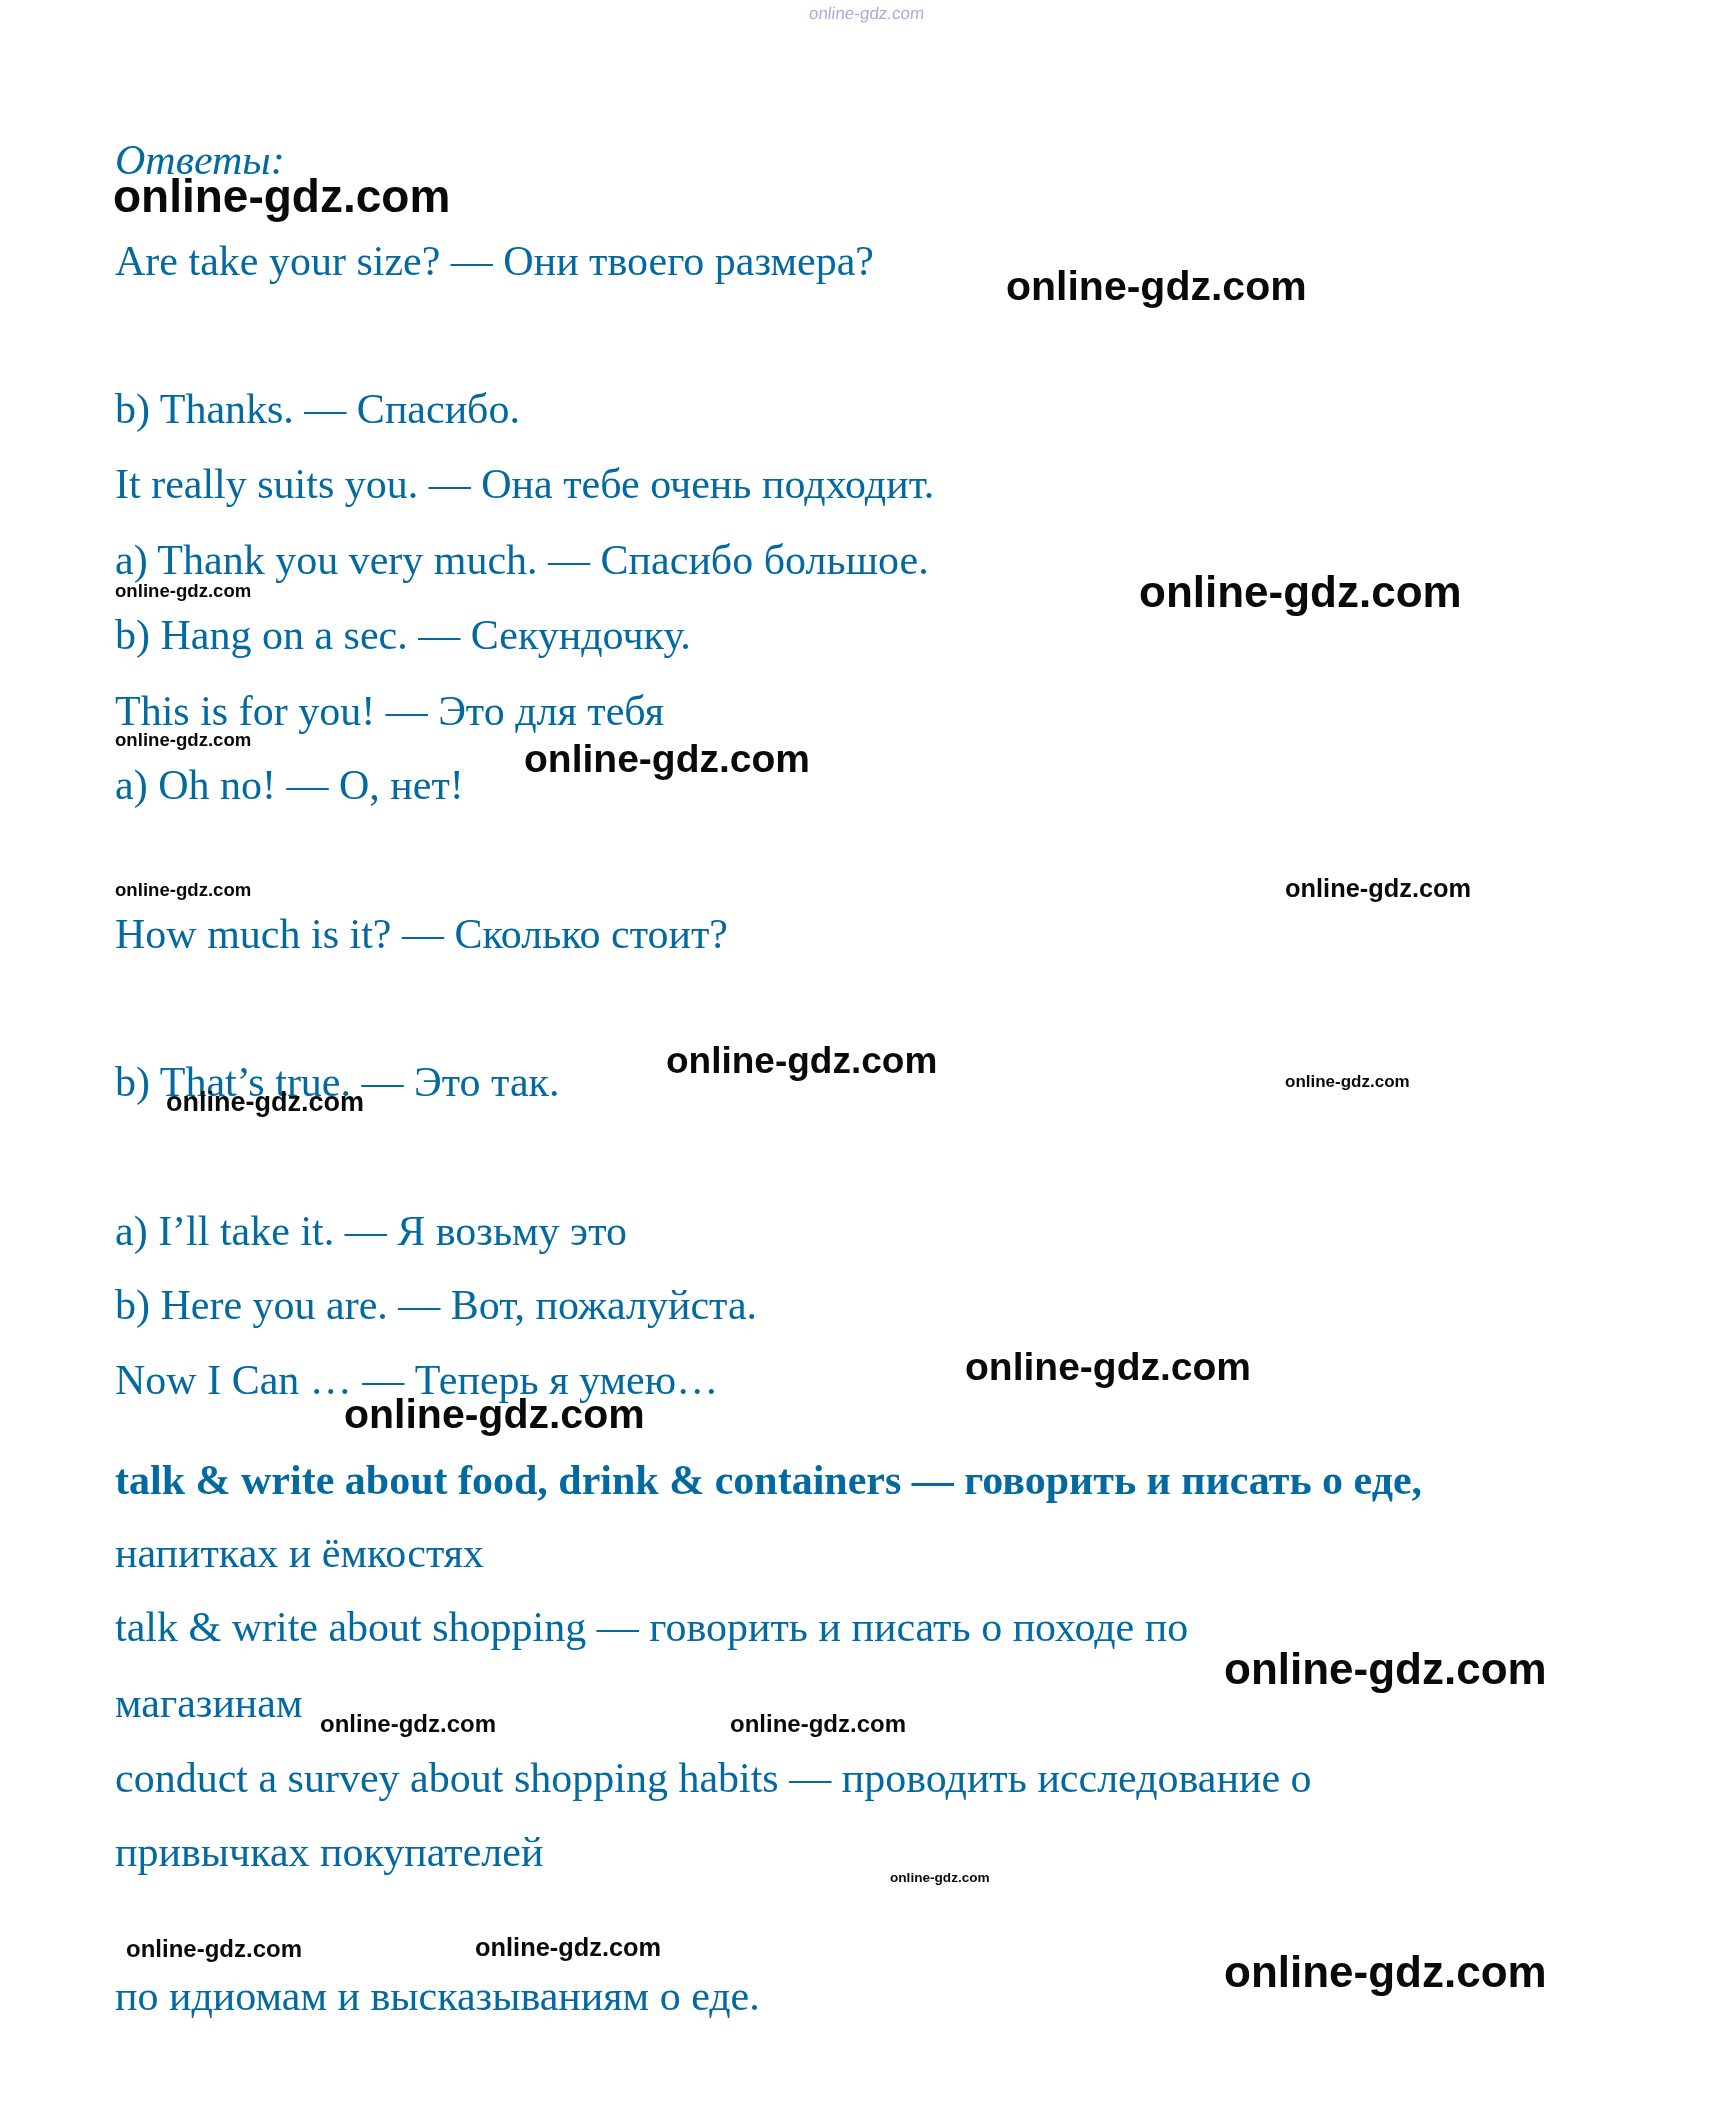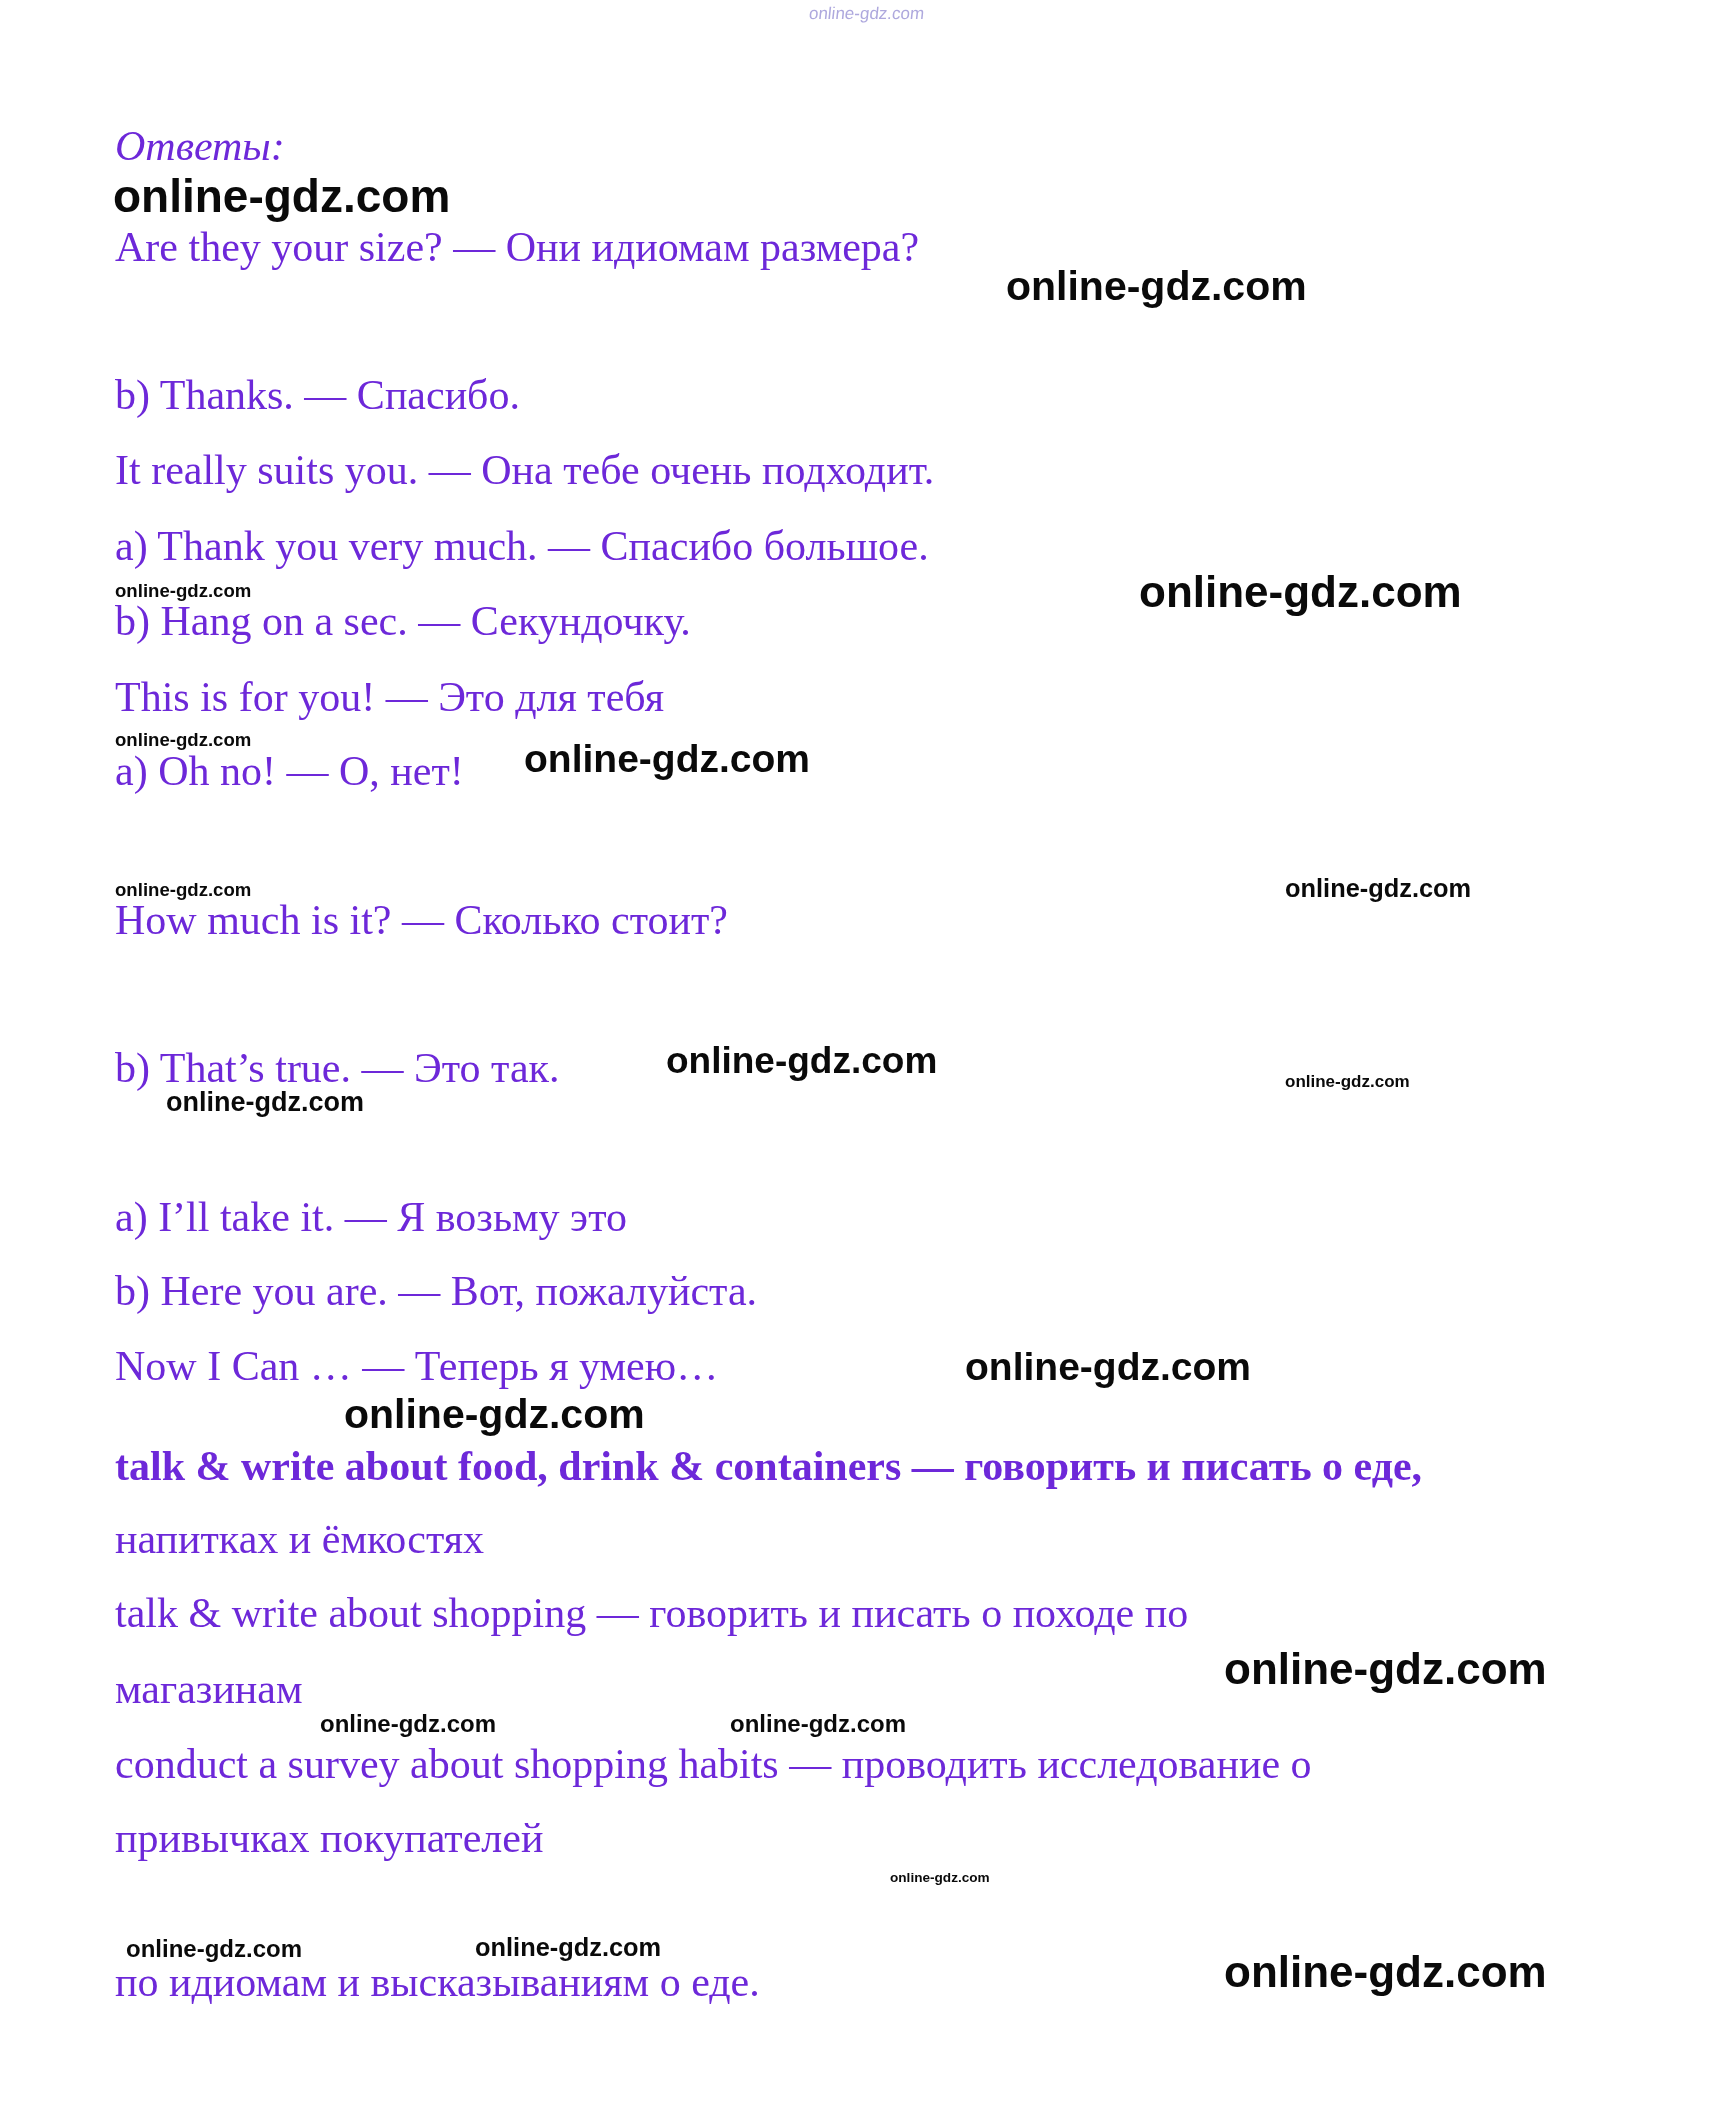--- a/index.html
+++ b/index.html
@@ -15,21 +15,22 @@
     overflow: hidden;
     font-family: "Liberation Serif", serif;
     color: #000000;
   }
   .line {
     position: absolute;
     left: 115px;
     font-size: 42px;
     line-height: 1.1;
     white-space: nowrap;
-    color: #6d28d9;
+    color: #0369a1;
+    margin-top: 14px;
   }
   .line.italic {
     font-style: italic;
   }
   .wm {
     position: absolute;
     font-family: "Liberation Sans", sans-serif;
     font-weight: 700;
     color: #0a0a0a;
     white-space: nowrap;
@@ -46,21 +47,21 @@
 <body>
 
 <div class="page">
 
   <div class="wm light" style="top:5.1px; left:809px; font-size:17px;">online-gdz.com</div>
 
   <div class="line italic" style="top:123px;">Ответы:</div>
 
   <div class="wm" style="top:173px; left:113px; font-size:46px;">online-gdz.com</div>
 
-  <div class="line" style="top:224px;">Are they your size? — Они идиомам размера?</div>
+  <div class="line" style="top:224px;">Are take your size? — Они твоего размера?</div>
   <div class="wm" style="top:266px; left:1006px; font-size:41px;">online-gdz.com</div>
 
   <div class="line" style="top:372px;">b) Thanks. — Спасибо.</div>
   <div class="line" style="top:447px;">It really suits you. — Она тебе очень подходит.</div>
   <div class="line" style="top:523px;">a) Thank you very much. — Спасибо большое.</div>
 
   <div class="wm" style="top:582px; left:115px; font-size:18.6px;">online-gdz.com</div>
   <div class="line" style="top:598px;">b) Hang on a sec. — Секундочку.</div>
   <div class="wm" style="top:570px; left:1139px; font-size:44px;">online-gdz.com</div>
 

